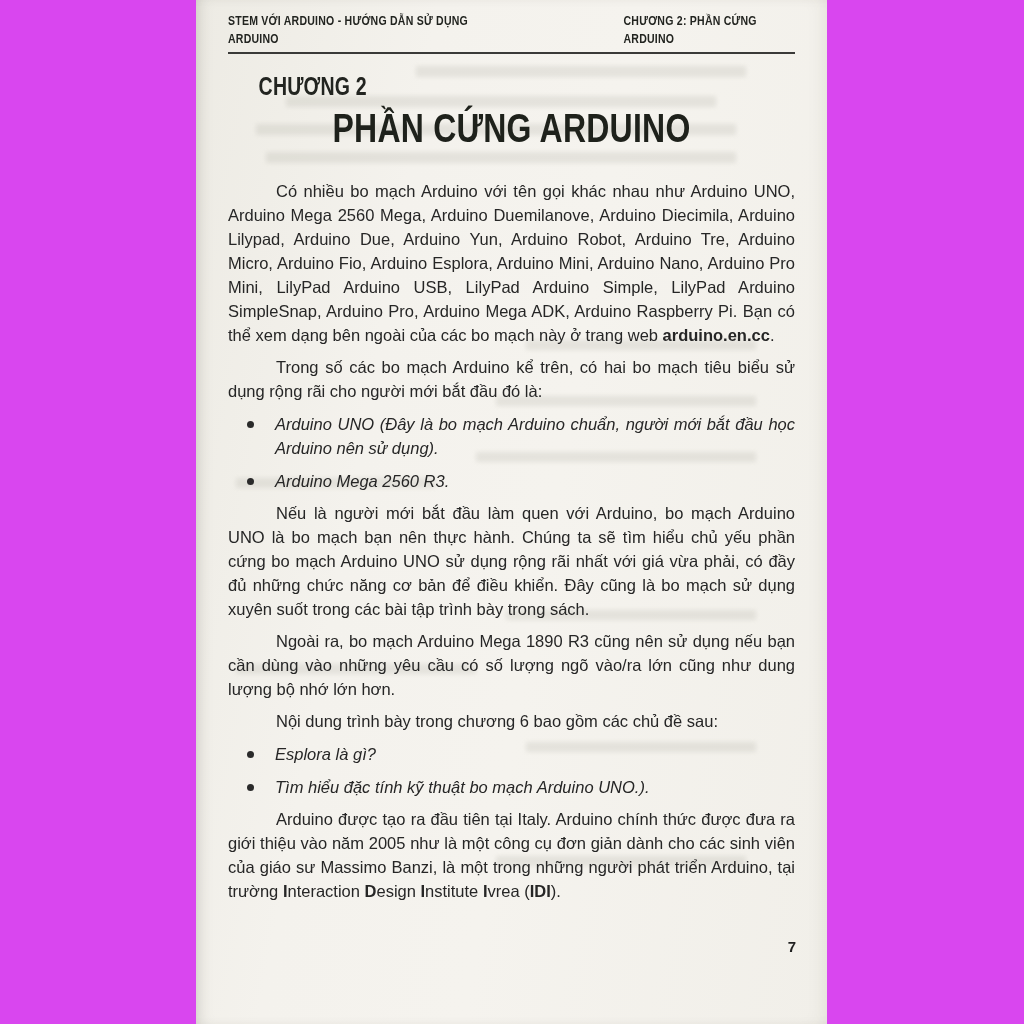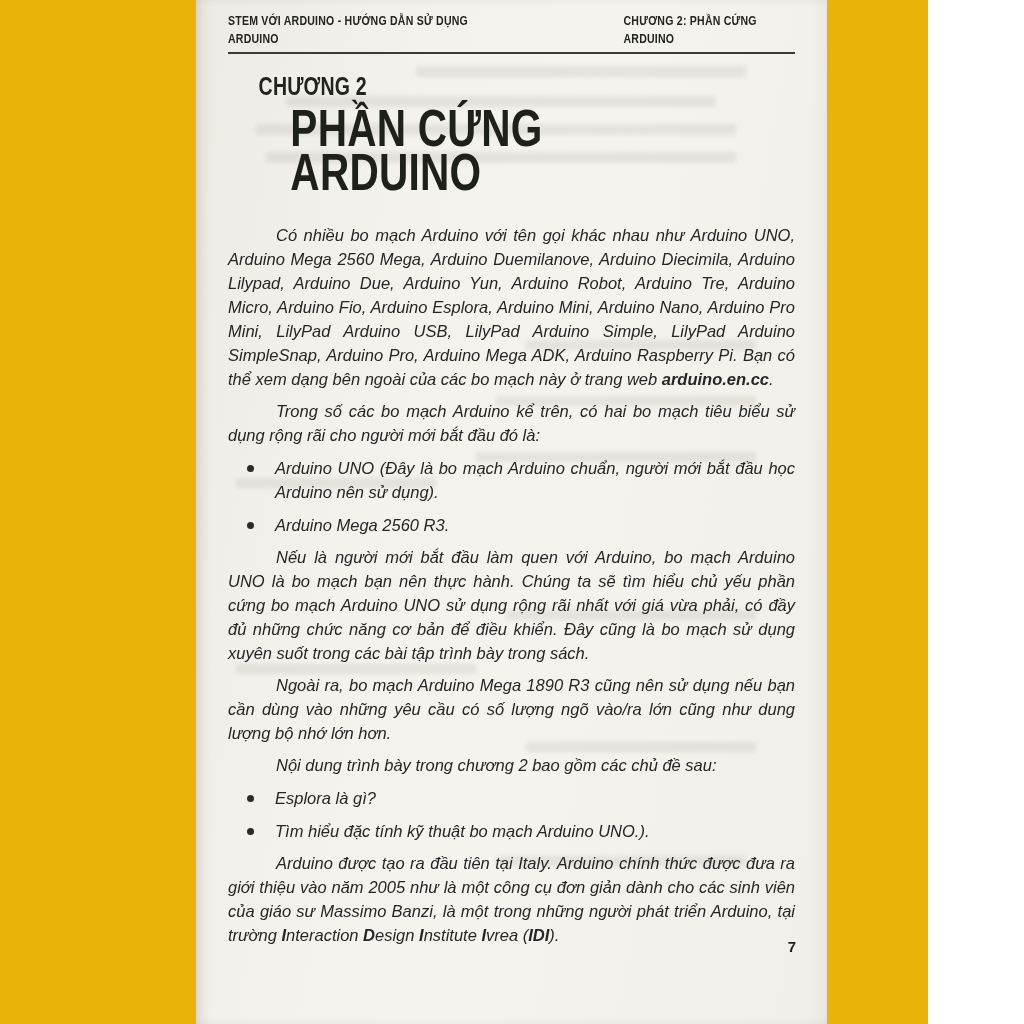--- a/index.html
+++ b/index.html
@@ -1,45 +1,45 @@
 <!DOCTYPE html>
 <html><head>
 <meta charset="utf-8">
 <style>
   html,body{margin:0;padding:0;}
   body{
     width:1024px;height:1024px;background:#ffffff;overflow:hidden;
     font-family:"Liberation Sans","DejaVu Sans",sans-serif;
   }
-  .stage{position:relative;width:928px;height:1024px;background:#eab308;}
+  .stage{position:relative;width:1024px;height:1024px;background:#d946ef;}
   .page{
     --ink:#262626;
     position:absolute;left:196px;top:0;width:631px;height:1024px;
     box-sizing:border-box;padding:12px 32px 0 32px;
     background:linear-gradient(100deg,#edebe4 0%,#f4f2ed 30%,#f5f3ee 55%,#f1efe9 100%);
     box-shadow:inset 10px 0 16px -10px rgba(60,55,45,.25), inset -12px 0 22px -14px rgba(60,55,45,.12);
     color:var(--ink);
   }
   
   .bleed{position:absolute;display:block;background:rgba(115,115,100,.12);filter:blur(2.2px);border-radius:2px;pointer-events:none;}
   .content{position:relative;z-index:2;}
 
   .cond{display:inline-block;transform:scaleX(.78);font-weight:bold;letter-spacing:.3px;color:#222420;}
   .running-header{display:flex;justify-content:space-between;align-items:flex-end;font-size:13.5px;line-height:18px;}
   .running-header .left .cond{transform-origin:left center;}
   .running-header .right .cond{transform-origin:right center;}
   .rule{height:2px;background:#3a3a38;margin-top:4px;}
 
   .chapter{ text-align:left;font-size:25px;line-height:28px;margin-top:18px;}
   .chapter .cond{transform-origin:right center;}
-  .title{ font-size:52px;line-height:44px;margin:6px 0 0;font-weight:bold;}
+  .title{ text-align:center;font-size:41px;line-height:44px;margin:6px 0 0;font-weight:bold;}
   .title .cond{transform-origin:center center;color:#1e211b;}
 
   .body{margin-top:29px;font-size:16.5px;line-height:24px;color:var(--ink);}
-  .body p{margin:8px 0 0;text-align:justify;font-style:italic;}
+  .body p{margin:8px 0 0;text-align:justify;}
   .body p.first{margin-top:0;}
   .indent{text-indent:48px;}
   ul.blist{list-style:none;margin:9px 0 0;padding:0;}
   ul.blist li{display:flex;margin-top:9px;padding-left:19px;text-align:justify;}
   .dot{flex:0 0 auto;width:7px;height:7px;border-radius:50%;background:#2a2a2a;margin:9px 21px 0 0;}
   .litext{flex:1 1 auto;font-style:italic;}
   .sheading{font-size:17px;font-weight:bold;margin:17px 0 0;}
   .pagenum{position:absolute;right:31px;top:938px;font-size:15px;font-weight:bold;color:#1f1f1f;z-index:2;}
   b,.b{font-weight:bold;}
 </style>
@@ -82,21 +82,21 @@
             <span class="litext">Arduino UNO (Đây là bo mạch Arduino chuẩn, người mới bắt đầu học Arduino nên sử dụng).</span>
           </li>
           <li>
             <span class="dot"></span>
             <span class="litext">Arduino Mega 2560 R3.</span>
           </li>
         </ul>
 
         <p class="indent">Nếu là người mới bắt đầu làm quen với Arduino, bo mạch Arduino UNO là bo mạch bạn nên thực hành. Chúng ta sẽ tìm hiểu chủ yếu phần cứng bo mạch Arduino UNO sử dụng rộng rãi nhất với giá vừa phải, có đầy đủ những chức năng cơ bản để điều khiển. Đây cũng là bo mạch sử dụng xuyên suốt trong các bài tập trình bày trong sách.</p>
         <p class="indent">Ngoài ra, bo mạch Arduino Mega 1890 R3 cũng nên sử dụng nếu bạn cần dùng vào những yêu cầu có số lượng ngõ vào/ra lớn cũng như dung lượng bộ nhớ lớn hơn.</p>
-        <p class="indent">Nội dung trình bày trong chương 2 bao gồm các chủ đề sau:</p>
+        <p class="indent">Nội dung trình bày trong chương 6 bao gồm các chủ đề sau:</p>
 
         <ul class="blist">
           <li>
             <span class="dot"></span>
             <span class="litext">Esplora là gì?</span>
           </li>
           <li>
             <span class="dot"></span>
             <span class="litext">Tìm hiểu đặc tính kỹ thuật bo mạch Arduino UNO.).</span>
           </li>

